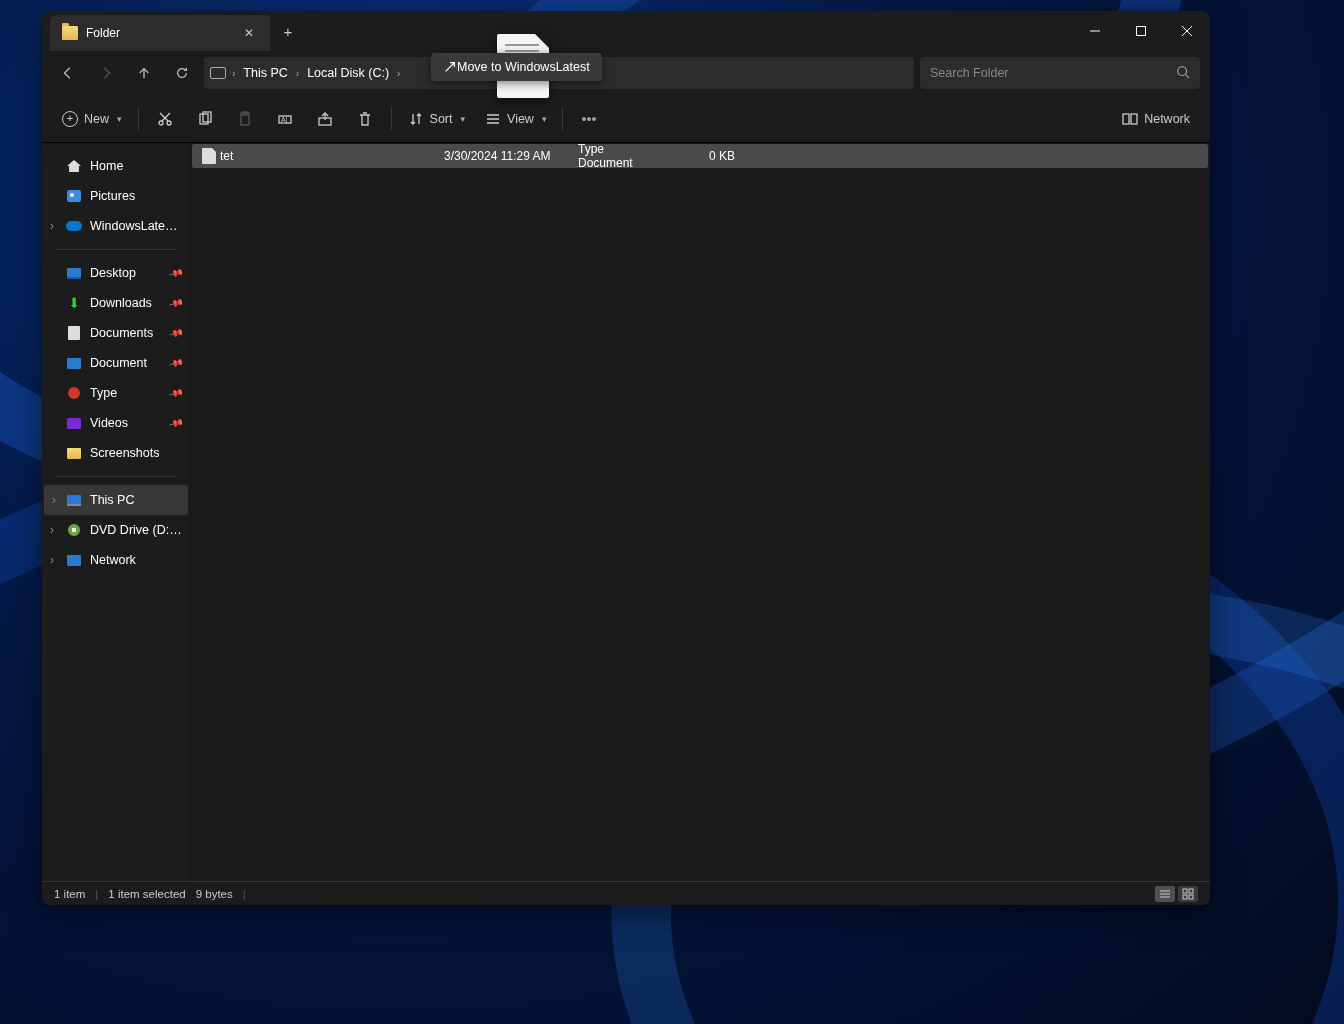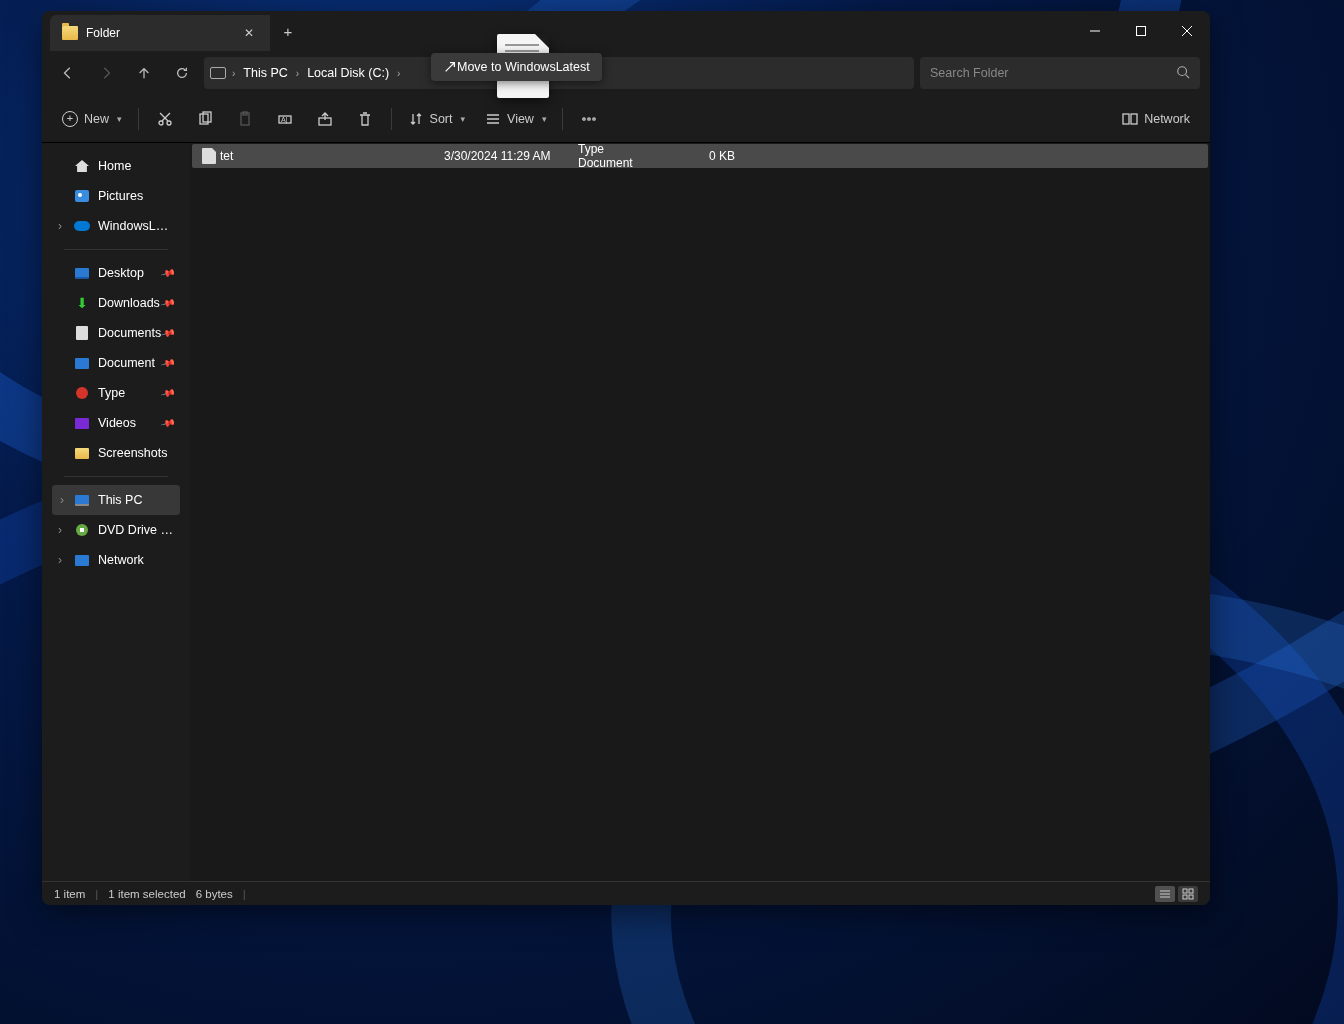--- a/index.html
+++ b/index.html
@@ -42,21 +42,21 @@
 .tb-btn { height: 32px; display: flex; align-items: center; justify-content: center; padding: 0 8px; color: #ccc; cursor: pointer; border-radius: 4px; gap: 6px; font-size: 12.5px; }
 .tb-btn.icon-only { width: 36px; padding: 0; }
 .tb-btn svg { width: 16px; height: 16px; stroke: currentColor; fill: none; stroke-width: 1.3; }
 .tb-btn.disabled { color: #555; }
 .tb-sep { width: 1px; height: 22px; background: #3a3a3a; margin: 0 4px; }
 .tb-spacer { flex: 1; }
 .caret-down { font-size: 9px; color: #aaa; margin-left: 2px; }
 .plus-circle { width: 16px; height: 16px; border: 1.2px solid #ccc; border-radius: 50%; display: flex; align-items: center; justify-content: center; font-size: 11px; line-height: 1; }
 
 .content { flex: 1; display: flex; background: #1c1c1c; overflow: hidden; }
-.sidebar { width: 148px; background: #1c1c1c; padding: 8px 8px; overflow-y: auto; color: #fff; font-size: 12.5px; }
+.sidebar { width: 148px; background: #1c1c1c; padding: 8px 0; overflow-y: auto; color: #fff; font-size: 12.5px; }
 .sb-item { display: flex; align-items: center; height: 30px; padding: 0 8px 0 24px; cursor: pointer; position: relative; white-space: nowrap; }
 .sb-item.expandable::before { content: "›"; position: absolute; left: 8px; color: #888; font-size: 12px; }
 .sb-item.active { background: #383838; border-radius: 3px; margin: 0 2px; padding-left: 22px; }
 .sb-icon { width: 16px; height: 16px; margin-right: 8px; display: flex; align-items: center; justify-content: center; flex-shrink: 0; }
 .sb-pin { margin-left: auto; color: #777; font-size: 10px; transform: rotate(30deg); }
 .sb-divider { height: 1px; background: #333; margin: 8px 14px; }
 .sb-label { overflow: hidden; text-overflow: ellipsis; }
 
 .filearea { flex: 1; background: #191919; display: flex; flex-direction: column; }
 .columns { display: flex; height: 26px; border-bottom: 1px solid #2a2a2a; color: #ccc; font-size: 12px; align-items: center; }
@@ -362,21 +362,21 @@
         <div class="fc type">Type Document</div>
         <div class="fc size">0 KB</div>
       </div>
     </div>
   </div>
 
   <div class="statusbar">
     <span>1 item</span>
     <span class="status-sep">|</span>
     <span>1 item selected</span>
-    <span>6 bytes</span>
+    <span>9 bytes</span>
     <span class="status-sep">|</span>
     <div class="view-toggles">
       <div class="vt active">
           <svg viewBox="0 0 12 12">
             <line x1="1" y1="3" x2="11" y2="3"></line>
             <line x1="1" y1="6" x2="11" y2="6"></line>
             <line x1="1" y1="9" x2="11" y2="9"></line>
           </svg>
         </div>
       <div class="vt">

